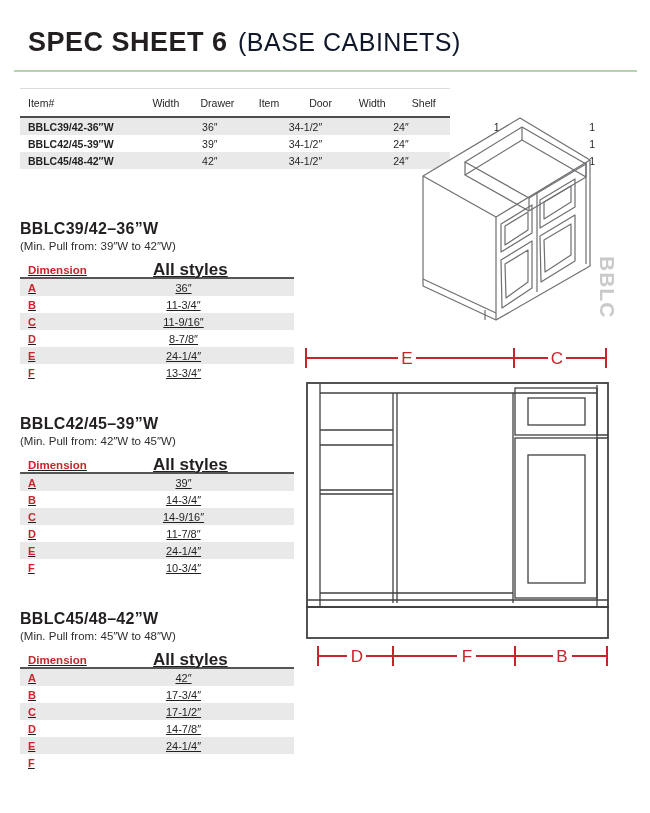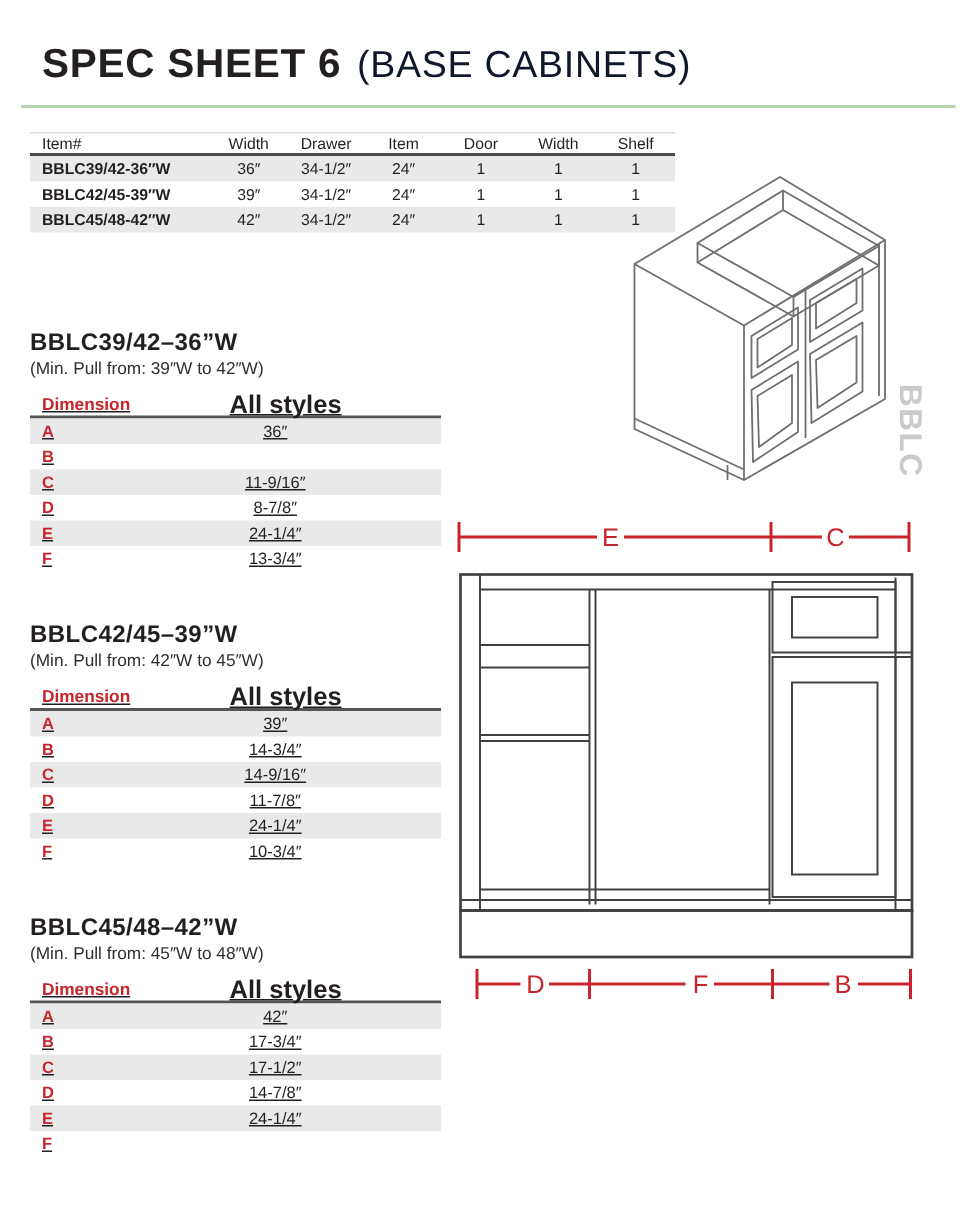--- a/index.html
+++ b/index.html
@@ -11,22 +11,22 @@
   .page{position:absolute;inset:0;}
 
   
   .hdr{position:absolute;left:28px;top:27px;white-space:nowrap;}
   .hdr .t-bold{font-size:27px;font-weight:800;letter-spacing:.5px;}
   .hdr .t-light{font-size:25px;font-weight:400;color:#0f172a;margin-left:6px;letter-spacing:.5px;}
   .green-rule{position:absolute;left:14px;right:13px;top:70px;height:2px;background:#b5d4af;}
 
   
   .spec-table{position:absolute;left:20px;top:88px;width:430px;font-size:10.5px;}
-  .spec-head{display:flex;height:16px;align-items:center;border-top:1px solid #dcdcdc;border-bottom:2px solid #4d4d4d;box-sizing:border-box;}
-  .spec-row{display:flex;height:17px;align-items:center;}
+  .spec-head{display:flex;height:30px;align-items:center;border-top:1px solid #dcdcdc;border-bottom:2px solid #4d4d4d;box-sizing:border-box;}
+  .spec-row{display:flex;height:17px;align-items:center;gap:44px;}
   .spec-row:nth-child(odd){background:#e9e9e9;}
   .c-item{flex:0 0 120px;padding-left:8px;box-sizing:border-box;white-space:nowrap;}
   .c-val{flex:0 0 51.6px;text-align:center;}
   .spec-row .c-item{font-weight:700;}
 
   
   .dim-section{position:absolute;left:20px;width:274px;}
   .sec-title{margin:0;font-size:16px;font-weight:800;letter-spacing:.3px;white-space:nowrap;}
   .sec-sub{margin:2px 0 0;font-size:11.5px;color:#2e2e2e;white-space:nowrap;}
   .dim-table{margin-top:10px;font-size:11px;text-decoration:underline;}
@@ -181,20 +181,21 @@
         <span class="dh-styles">All styles</span>
       </div>
       <div class="dim-rows">
   <div class="dim-row">
     <span class="dr-letter">A</span>
     <span class="dr-value">36″</span>
   </div>
 
   <div class="dim-row">
     <span class="dr-letter">B</span>
+    <span class="dr-value">11-3/4″</span>
   </div>
 
   <div class="dim-row">
     <span class="dr-letter">C</span>
     <span class="dr-value">11-9/16″</span>
   </div>
 
   <div class="dim-row">
     <span class="dr-letter">D</span>
     <span class="dr-value">8-7/8″</span>

